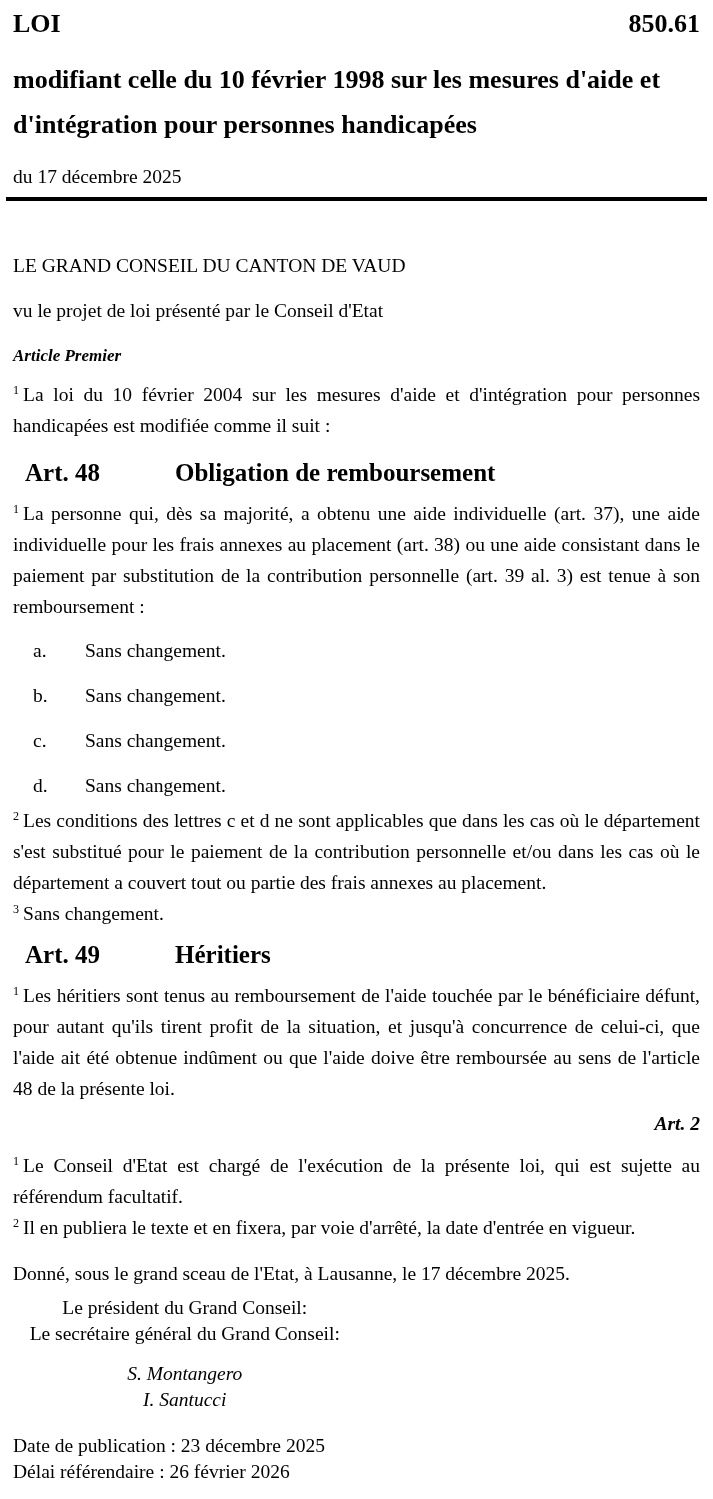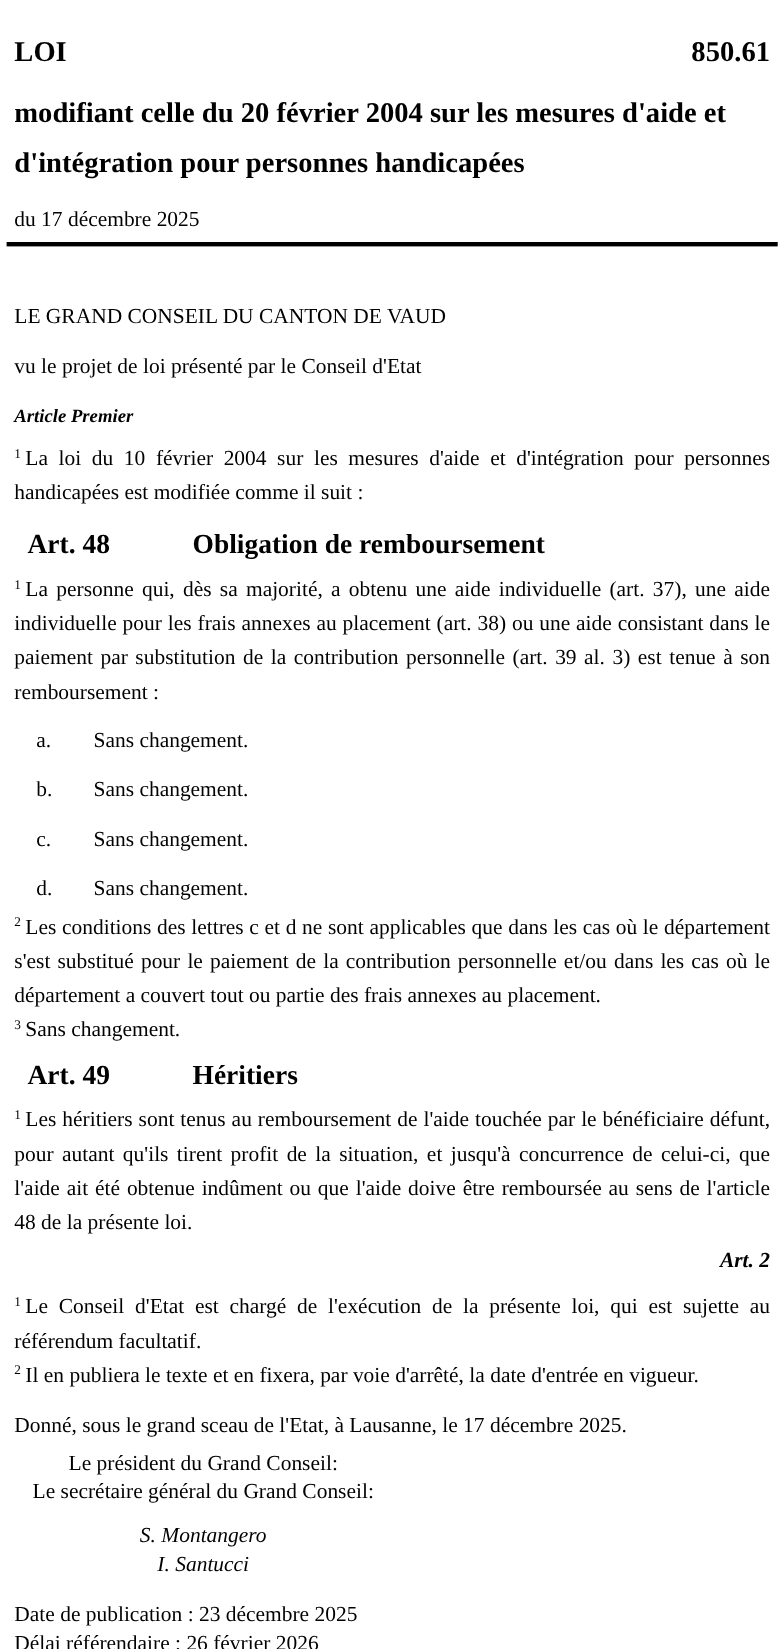--- a/index.html
+++ b/index.html
@@ -6,21 +6,21 @@
   body {
     width: 713px; height: 1499px; overflow: hidden;
     background: #ffffff; color: #000000;
     font-family: "Liberation Serif", "DejaVu Serif", serif;
     font-size: 19.5px;
   }
   .page { padding: 8px 13px 0 13px; }
 
   .doc-header {
     display: flex; justify-content: space-between; align-items: baseline;
-    font-weight: bold; font-size: 26px; line-height: 31px; margin-top: 23px;
+    font-weight: bold; font-size: 26px; line-height: 31px;
   }
   .doc-title {
     margin: 18px 0 0 0; font-weight: bold; font-size: 26px; line-height: 45px;
     max-width: 690px;
   }
   .doc-date { margin-top: 17px; line-height: 26px; }
   .rule {
     border: none; border-top: 4px solid #000000;
     margin: 7px -7px 0 -7px; height: 0;
   }
@@ -76,21 +76,21 @@
 </head>
 <body>
 
 <div class="page">
 
   <div class="doc-header">
     <span>LOI</span>
     <span>850.61</span>
   </div>
 
-  <h1 class="doc-title">modifiant celle du 20 février 2004 sur les mesures d'aide et d'intégration pour personnes handicapées</h1>
+  <h1 class="doc-title">modifiant celle du 10 février 1998 sur les mesures d'aide et d'intégration pour personnes handicapées</h1>
 
   <div class="doc-date">du 17 décembre 2025</div>
 
   <hr class="rule">
 
   <p class="line council">LE GRAND CONSEIL DU CANTON DE VAUD</p>
   <p class="line project">vu le projet de loi présenté par le Conseil d'Etat</p>
 
   <p class="art1-head bold-italic">Article Premier</p>
 

